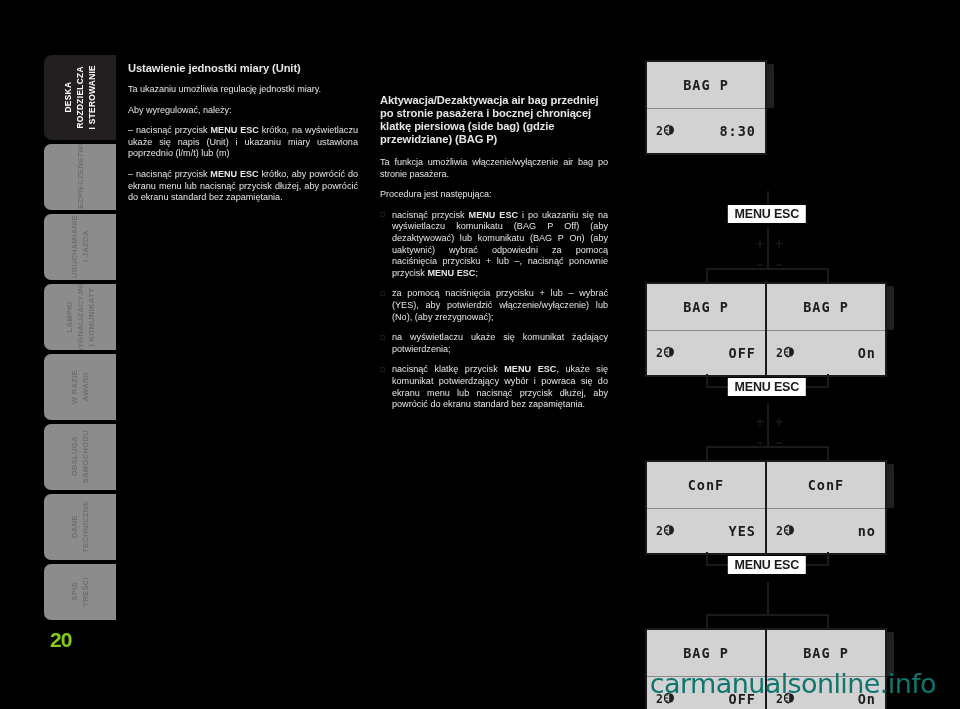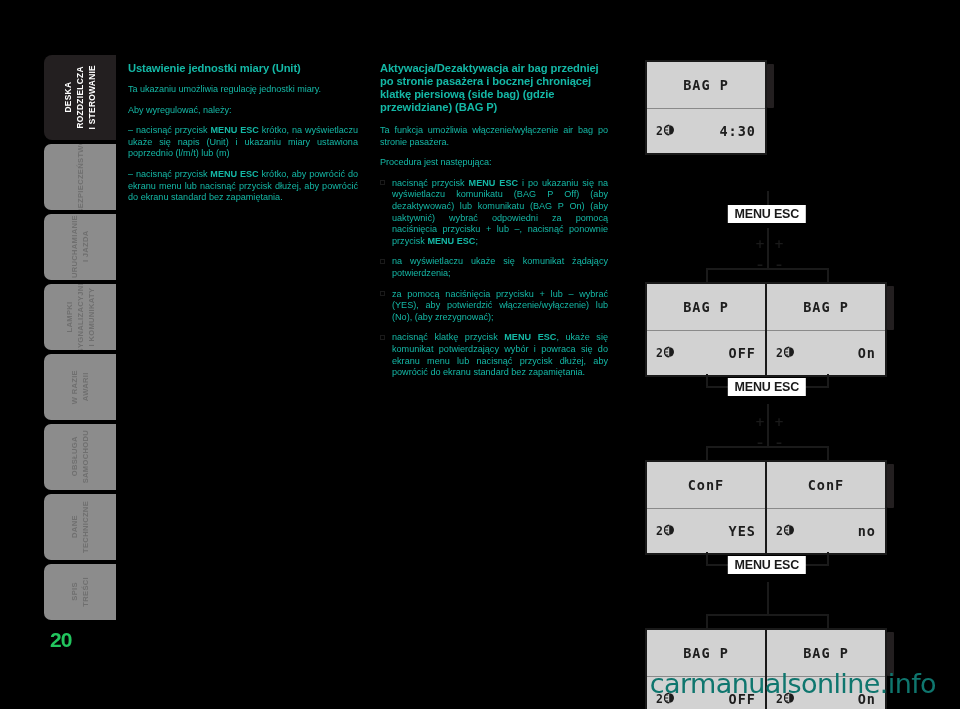--- a/index.html
+++ b/index.html
@@ -25,27 +25,27 @@
     writing-mode:vertical-rl;transform:rotate(180deg);
     font-size:7.6px;font-weight:bold;letter-spacing:.3px;
     line-height:11px;text-align:center;white-space:pre-line;
     color:#d8d8d8;
   }
   .tab.active .vtext{color:#ffffff;font-size:8.4px;line-height:12px;}
   .tab.dim .vtext{color:#6f6f6f;}
 
   .pagenum{
     position:absolute;left:50px;top:628px;
-    font-size:21px;font-weight:bold;color:#22c55e;letter-spacing:-1px;
+    font-size:21px;font-weight:bold;color:#84cc16;letter-spacing:-1px;
   }
 
   
-  .col{position:absolute;top:62px;color:#14b8a6;}
+  .col{position:absolute;top:62px;color:#e5e5e5;}
   .col1{left:128px;width:230px;}
-  .col2{left:380px;width:228px;}
+  .col2{left:380px;width:228px;margin-top:32px;}
 
   .h1{
     font-size:11.2px;font-weight:bold;line-height:13px;
     margin:0 0 9px 0;letter-spacing:-.1px;
   }
   .h1.multi{margin-bottom:11px;}
   p.body{
     font-size:9.1px;line-height:11.6px;margin:0 0 9px 0;
     text-align:justify;letter-spacing:-.05px;
   }
@@ -168,25 +168,25 @@
     <div class="h1 multi">Aktywacja/Dezaktywacja air bag przedniej po stronie pasażera i bocznej chroniącej klatkę piersiową (side bag) (gdzie przewidziane) (BAG P)</div>
     <p class="body">Ta funkcja umożliwia włączenie/wyłączenie air bag po stronie pasażera.</p>
     <p class="body">Procedura jest następująca:</p>
 
     <div class="bullet">
       <span class="sq"></span>
       <span><span>nacisnąć przycisk </span><span class="b">MENU ESC</span><span> i po ukazaniu się na wyświetlaczu komunikatu (BAG P Off) (aby dezaktywować) lub komunikatu (BAG P On) (aby uaktywnić) wybrać odpowiedni za pomocą naciśnięcia przycisku + lub –, nacisnąć ponownie przycisk </span><span class="b">MENU ESC</span><span>;</span></span>
     </div>
     <div class="bullet">
       <span class="sq"></span>
-      <span><span>na wyświetlaczu ukaże się komunikat żądający potwierdzenia;</span></span>
+      <span><span>za pomocą naciśnięcia przycisku + lub – wybrać (YES), aby potwierdzić włączenie/wyłączenie) lub (No), (aby zrezygnować);</span></span>
     </div>
     <div class="bullet">
       <span class="sq"></span>
-      <span><span>za pomocą naciśnięcia przycisku + lub – wybrać (YES), aby potwierdzić włączenie/wyłączenie) lub (No), (aby zrezygnować);</span></span>
+      <span><span>na wyświetlaczu ukaże się komunikat żądający potwierdzenia;</span></span>
     </div>
     <div class="bullet">
       <span class="sq"></span>
       <span><span>nacisnąć klatkę przycisk </span><span class="b">MENU ESC</span><span>, ukaże się komunikat potwierdzający wybór i powraca się do ekranu menu lub nacisnąć przycisk dłużej, aby powrócić do ekranu standard bez zapamiętania.</span></span>
     </div>
   </div>
 
   <div class="diagram">
 
     <div class="wire vline" style="left:118.8px;top:141px;height:15px;"></div>
@@ -223,21 +223,21 @@
           <span class="lcdleft">
             <span class="lcd small">2</span>
             <span class="lampicon">
               <svg width="15" height="12" viewBox="0 0 15 12" aria-hidden="true">
                 <path d="M5.2 1.2 A4.8 4.8 0 0 1 5.2 10.8 Z" fill="#1d1d1d"></path>
                 <path d="M5.2 1.2 A4.8 4.8 0 0 0 5.2 10.8" fill="none" stroke="#1d1d1d" stroke-width="1.4"></path>
                 <path d="M1.2 3.0 L4.2 3.0 M0.6 6.0 L4.2 6.0 M1.2 9.0 L4.2 9.0" stroke="#1d1d1d" stroke-width="1.2" fill="none"></path>
               </svg>
             </span>
           </span>
-          <span class="lcd">4:30</span>
+          <span class="lcd">8:30</span>
         </div>
       </div>
     </div>
 
     <div class="esc" style="left:118.8px;top:155px;transform:translateX(-50%);">MENU ESC</div>
 
     <div class="pm" style="left:105px;top:183px;width:14px;">
       <span class="plus">+</span>
       <span class="minus">–</span>
     </div>

